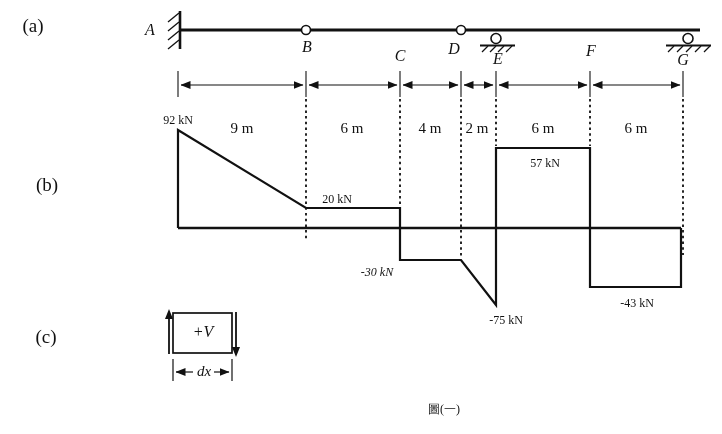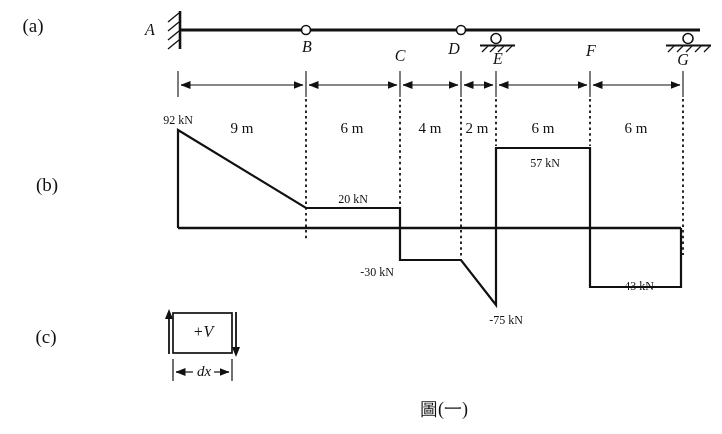--- a/index.html
+++ b/index.html
@@ -10,21 +10,21 @@
   .stage svg{position:absolute;left:0;top:0;}
   .lbl{
     position:absolute;transform:translate(-50%,-50%);
     white-space:nowrap;color:#111111;line-height:1;
   }
   .part-lbl{font-size:19px;}
   .pt-lbl{font-size:16px;font-style:italic;}
   .dim-lbl{font-size:15px;margin-top:28px;}
   .shear-lbl{font-size:12px;}
   .sc-lbl{font-size:16px;font-style:italic;}
-  .caption-lbl{font-size:18px;}
+  .caption-lbl{font-size:12px;}
 </style>
 </head>
 <body>
 
 <div class="stage">
 
   <svg width="722" height="434" viewBox="0 0 722 434">
     <defs>
       <marker id="arr" viewBox="0 0 10 8" refX="9.5" refY="4" markerWidth="10" markerHeight="8" markerUnits="userSpaceOnUse" orient="auto-start-reverse">
         <path d="M0,0 L10,4 L0,8 Z" fill="#111111"></path>
@@ -132,24 +132,24 @@
   <div class="lbl pt-lbl" style="left:683px;top:60px;">G</div>
 
   <div class="lbl dim-lbl" style="left:242px;top:100px;">9 m</div>
   <div class="lbl dim-lbl" style="left:352px;top:100px;">6 m</div>
   <div class="lbl dim-lbl" style="left:430px;top:100px;text-align:right;">4 m</div>
   <div class="lbl dim-lbl" style="left:477px;top:100px;">2 m</div>
   <div class="lbl dim-lbl" style="left:543px;top:100px;">6 m</div>
   <div class="lbl dim-lbl" style="left:636px;top:100px;">6 m</div>
 
   <div class="lbl shear-lbl" style="left:178px;top:120px;">92 kN</div>
-  <div class="lbl shear-lbl" style="left:353px;top:199px;">20 kN</div>
-  <div class="lbl shear-lbl" style="left:377px;top:272px;">-30 kN</div>
+  <div class="lbl shear-lbl" style="left:337px;top:199px;">20 kN</div>
+  <div class="lbl shear-lbl" style="left:377px;top:272px;font-style:italic;">-30 kN</div>
   <div class="lbl shear-lbl" style="left:506px;top:320px;">-75 kN</div>
   <div class="lbl shear-lbl" style="left:545px;top:135px;margin-top:28px;">57 kN</div>
-  <div class="lbl shear-lbl" style="left:637px;top:286px;">-43 kN</div>
+  <div class="lbl shear-lbl" style="left:637px;top:303px;">-43 kN</div>
 
   <div class="lbl sc-lbl" style="left:203px;top:332px;">+V</div>
   <div class="lbl sc-lbl" style="left:204px;top:371px;font-size:15px;">dx</div>
 
   <div class="lbl caption-lbl" style="left:444px;top:409px;">圖(一)</div>
 
 </div>
 
 </body></html>

